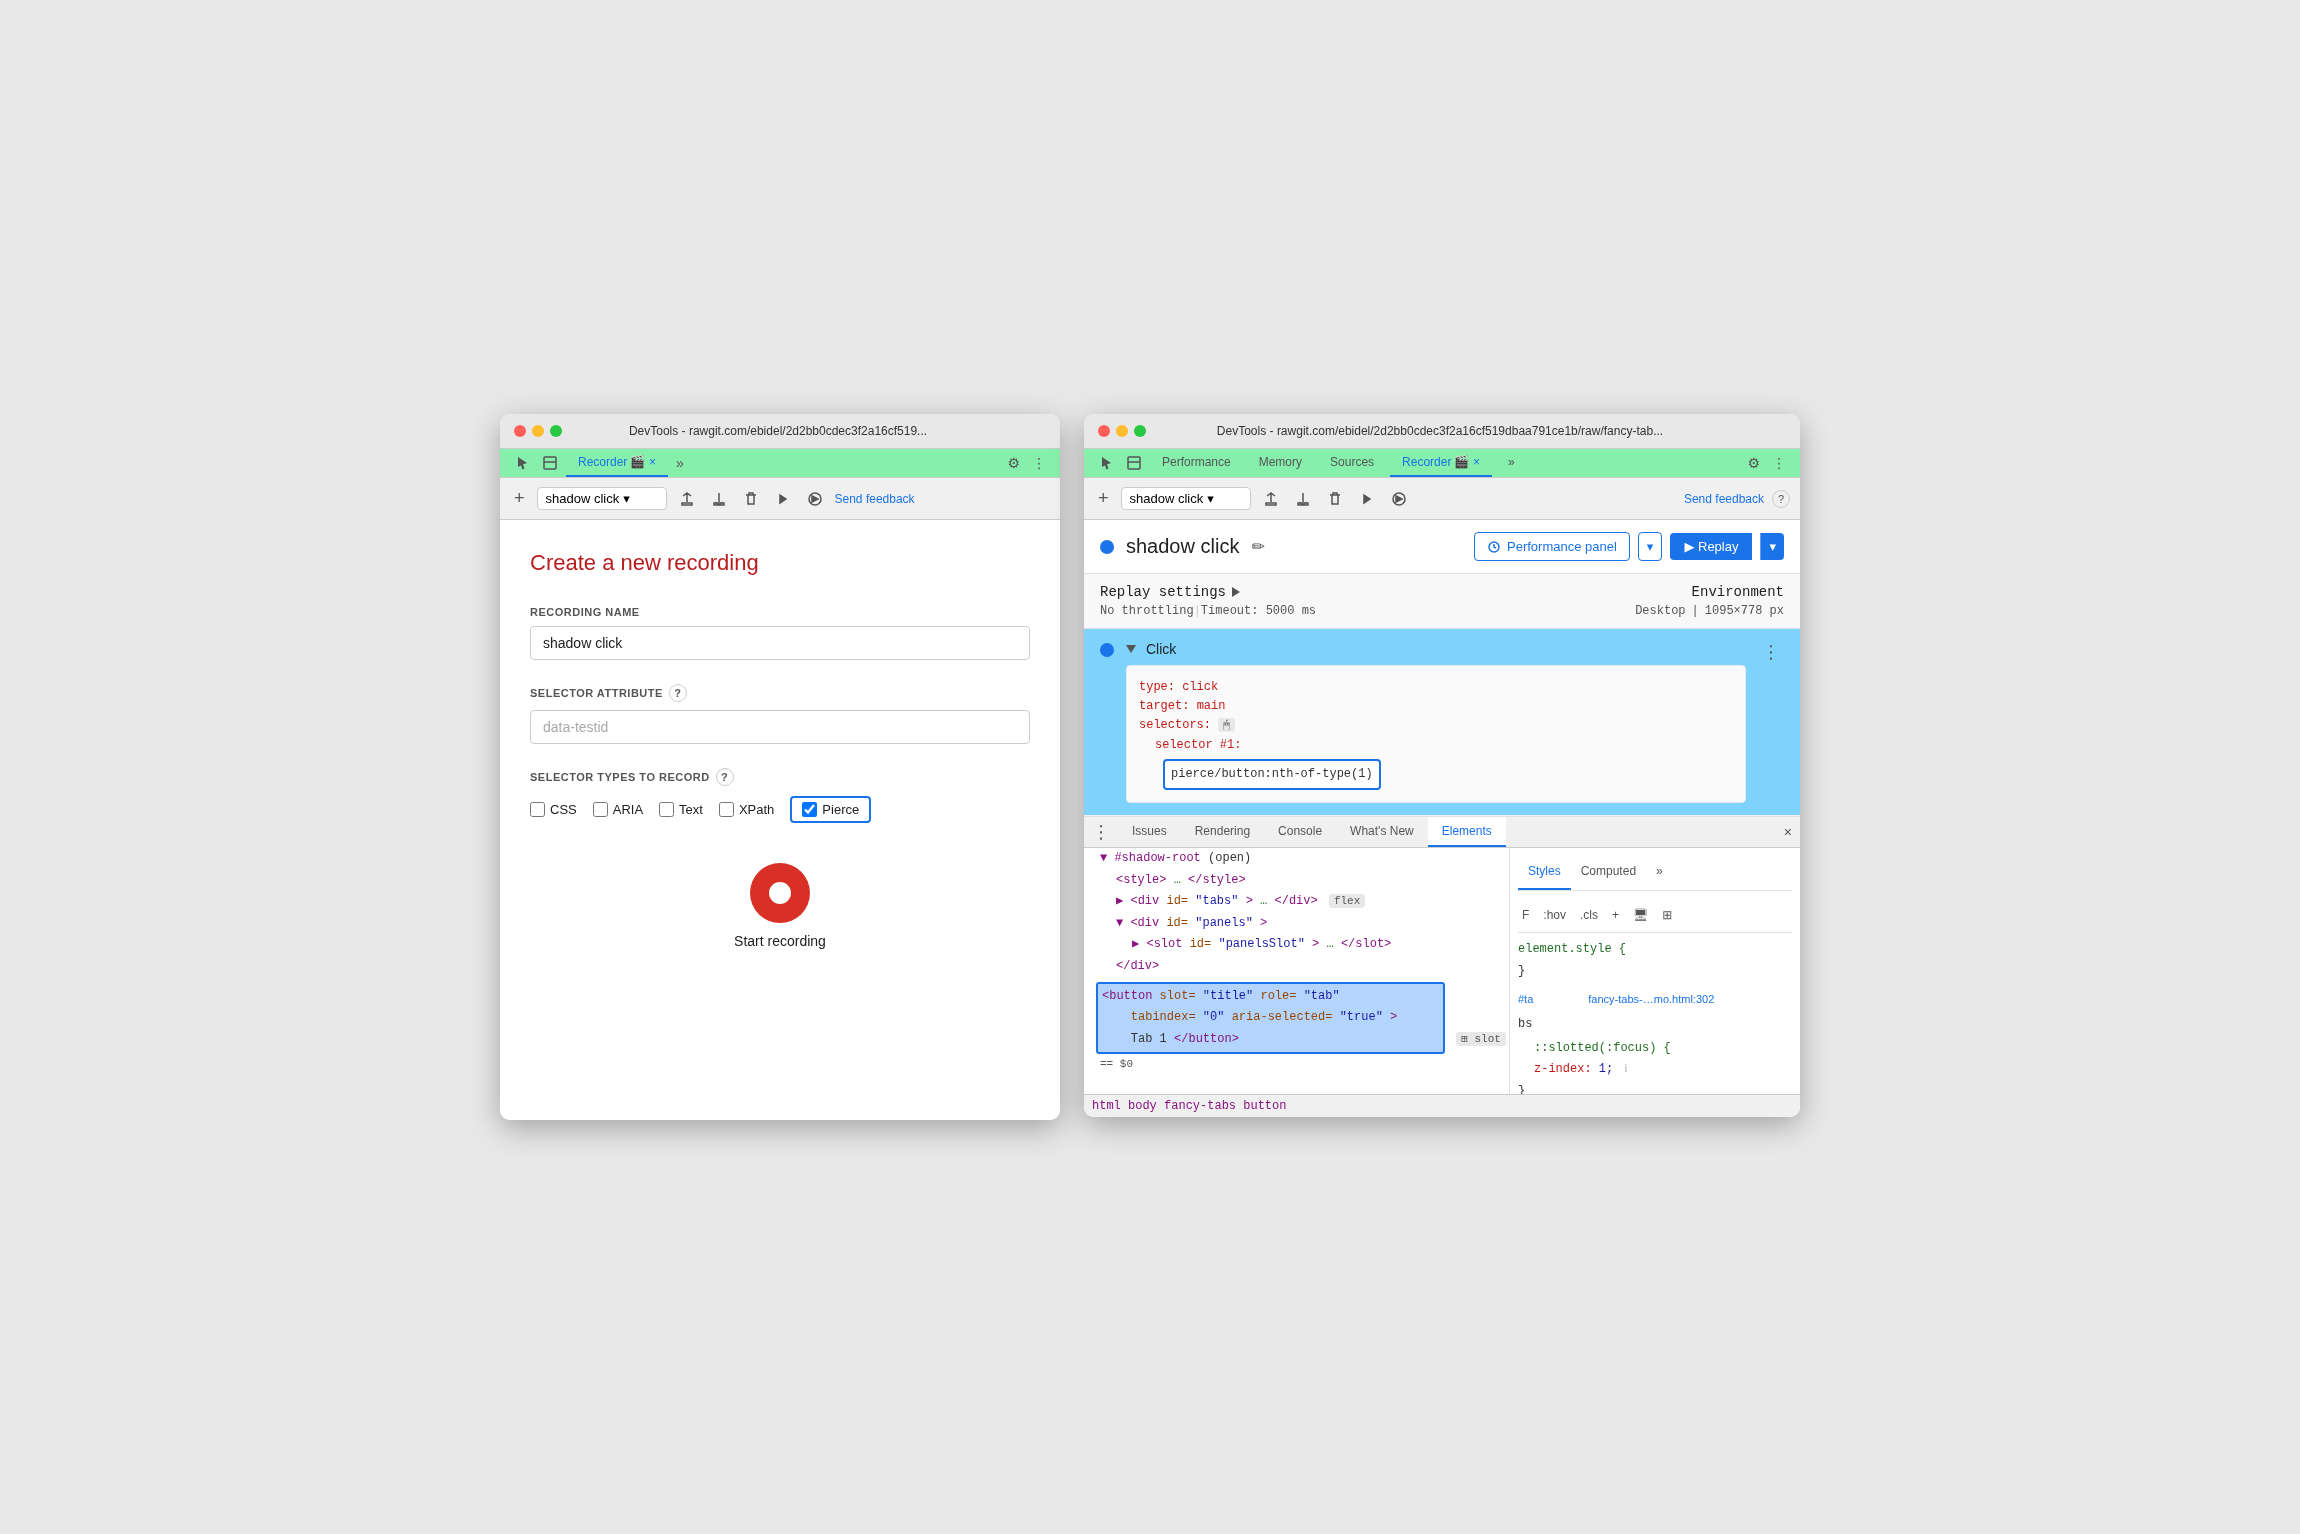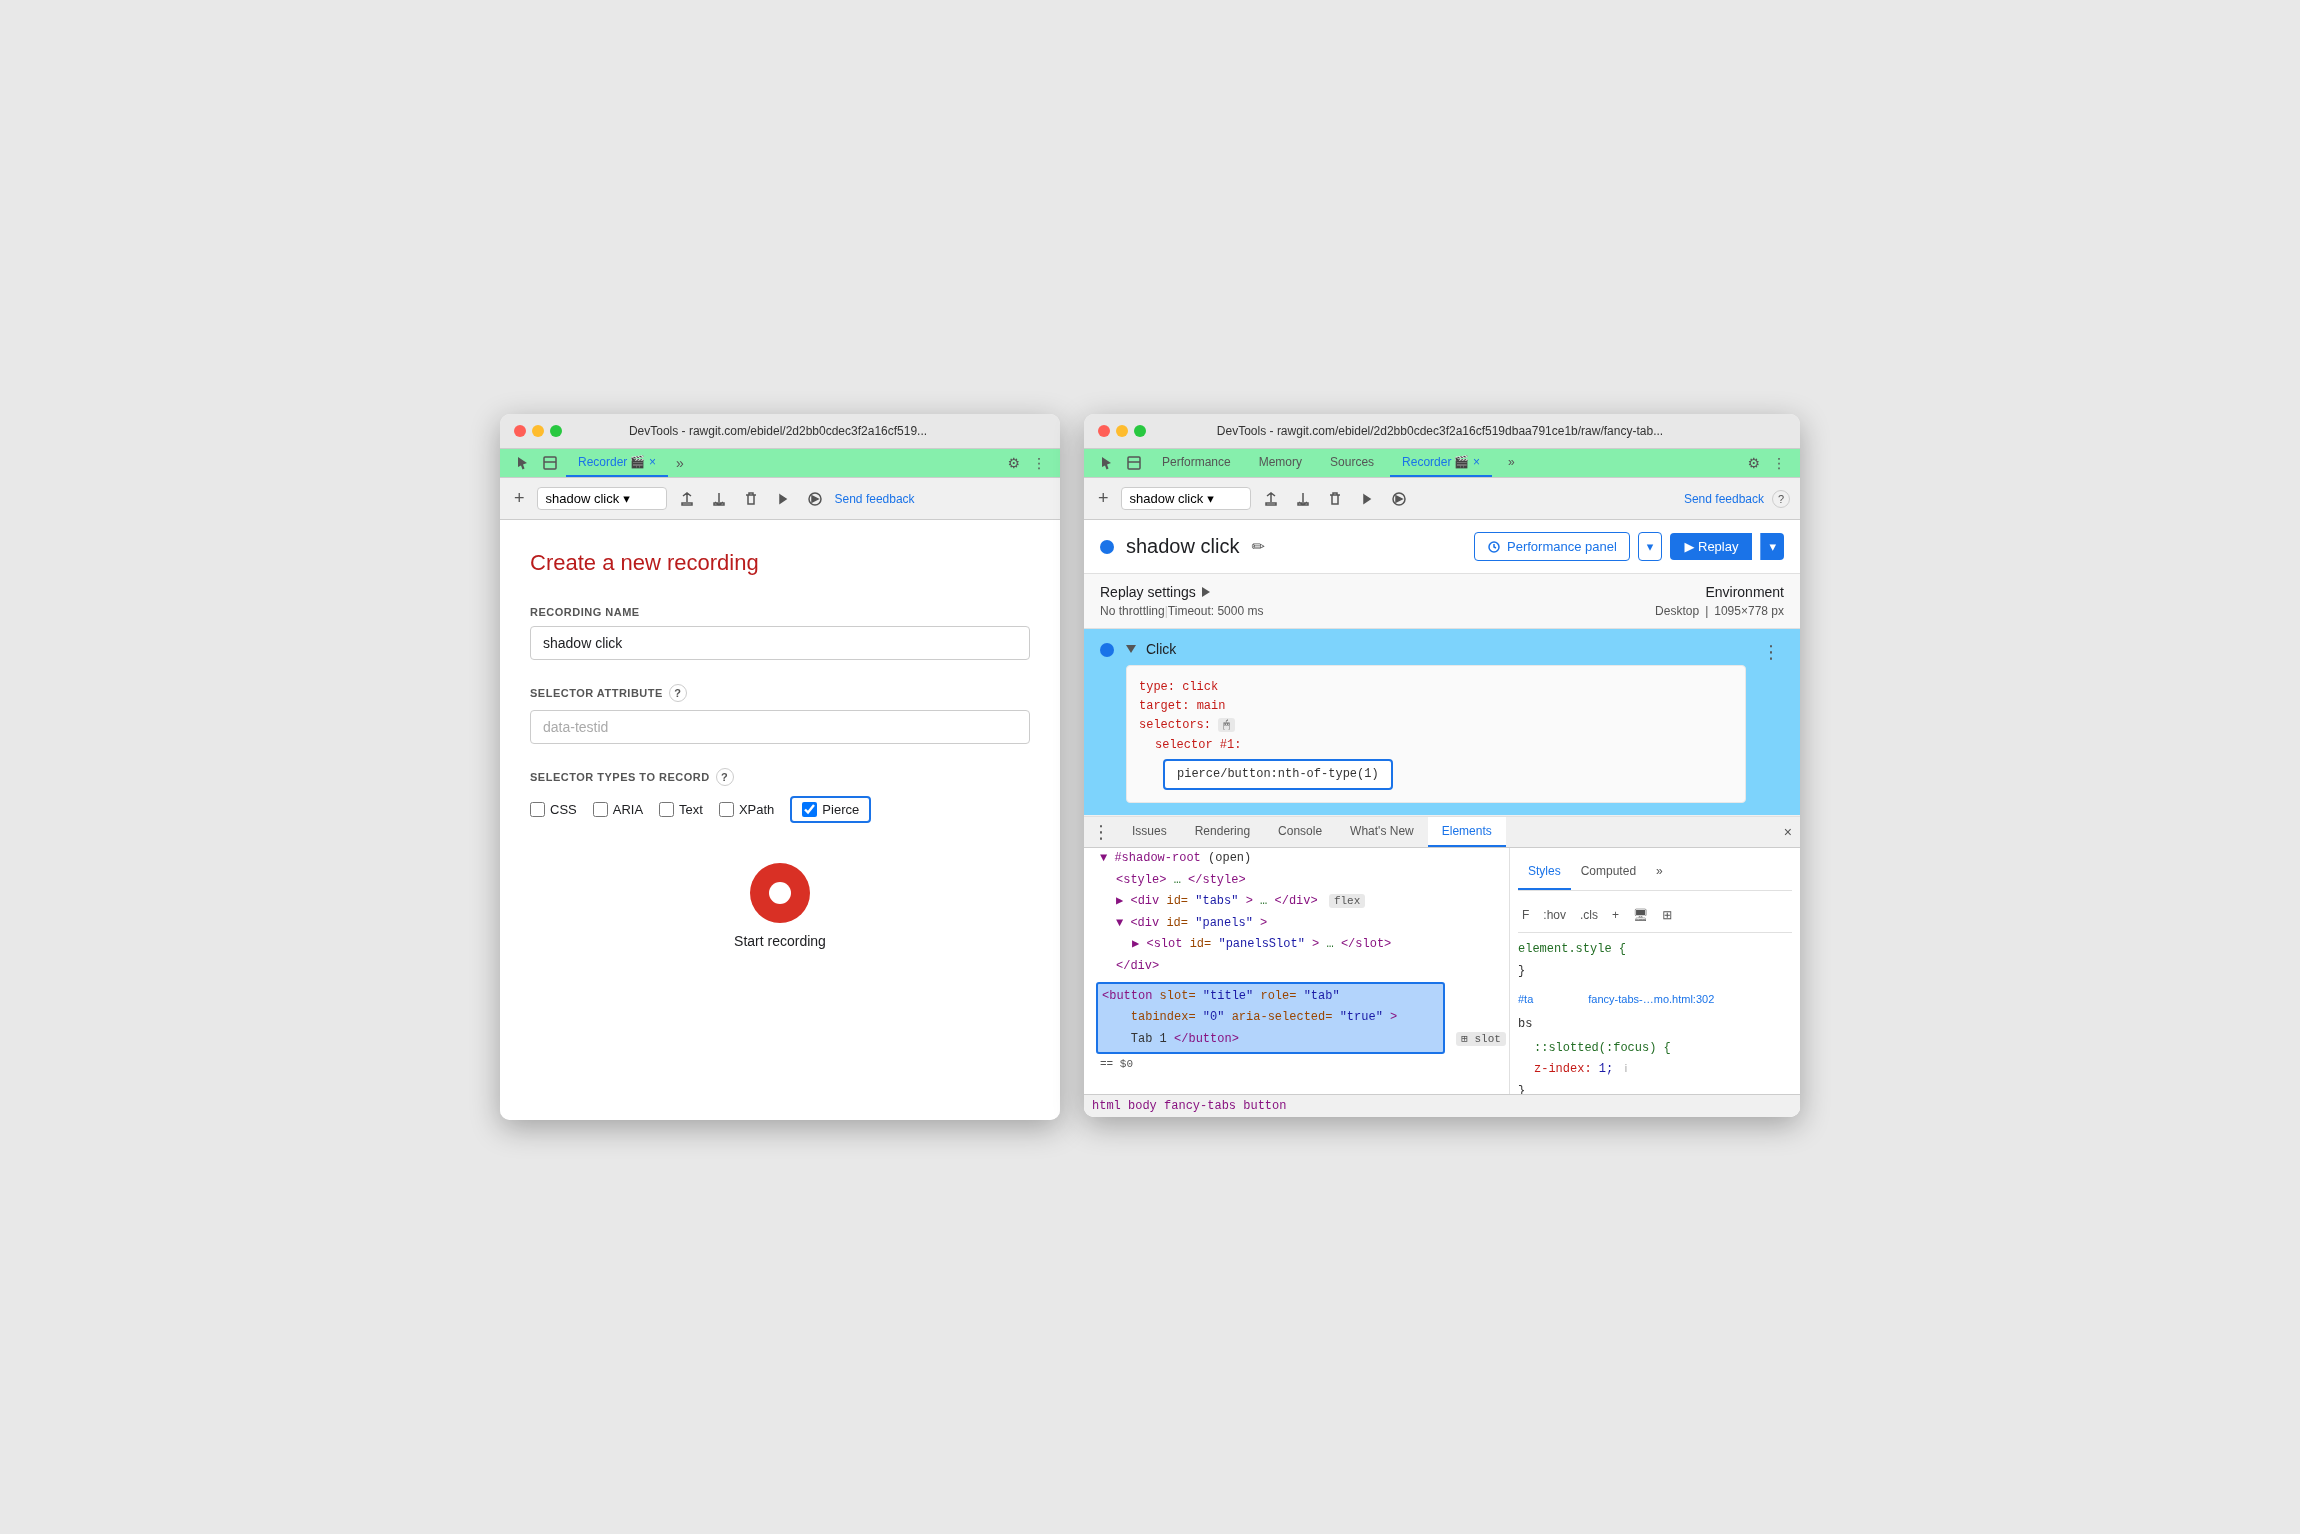--- a/index.html
+++ b/index.html
@@ -310,20 +310,21 @@
       cursor: pointer;
       border-left: 1px solid rgba(255,255,255,0.3);
     }
 
     .replay-settings-bar {
       background: #f8f8f8;
       border-bottom: 1px solid #e0e0e0;
       padding: 10px 16px;
       display: flex;
       align-items: flex-start;
+      font-family: Liberation Mono, monospace;
     }
 
     .replay-settings-left {
       flex: 1;
     }
 
     .replay-settings-title {
       font-size: 14px;
       font-weight: 500;
       color: #202124;
@@ -412,21 +413,21 @@
     }
 
     .code-key { color: #c41a16; }
     .code-val { color: #c41a16; }
     .code-selector-key { color: #c41a16; }
 
     .selector-highlight {
       background: white;
       border: 2px solid #1a73e8;
       border-radius: 4px;
-      padding: 4px 12px;
+      padding: 4px 6px;
       display: inline-block;
       font-family: 'Courier New', monospace;
       font-size: 12px;
       color: #333;
       margin-top: 4px;
     }
 
     .step-more-btn {
       background: none;
       border: none;

